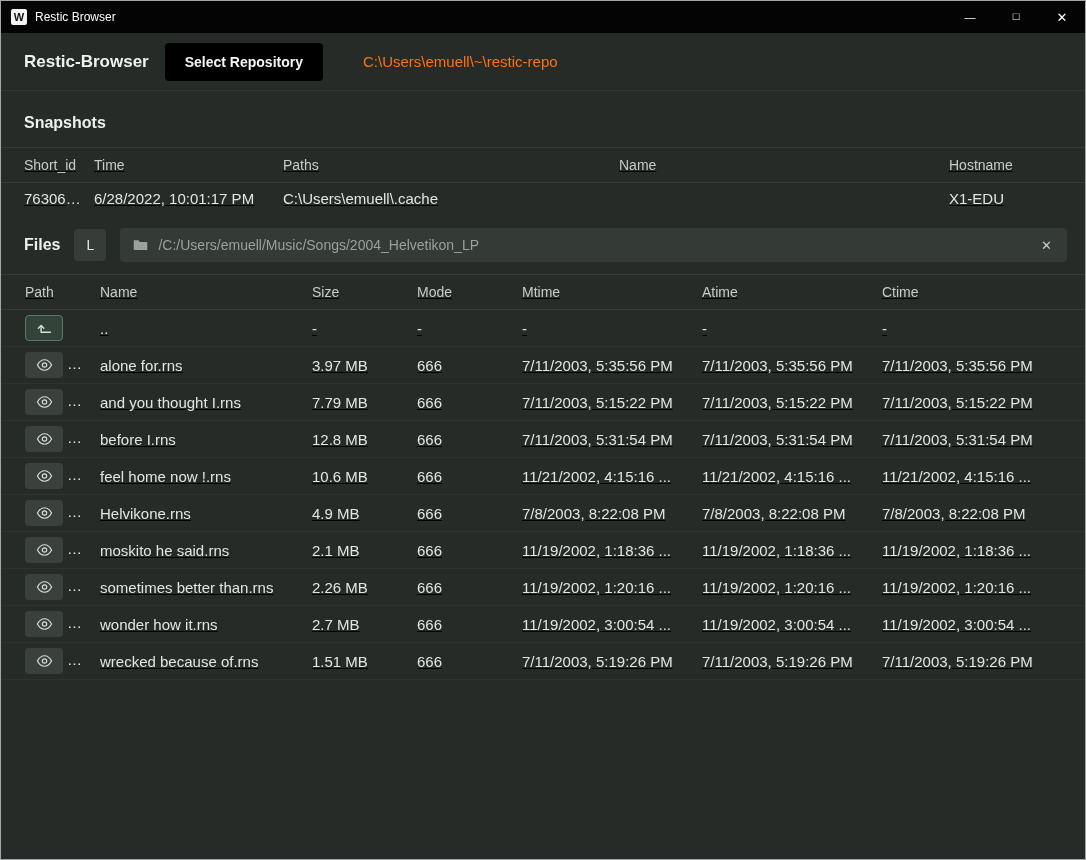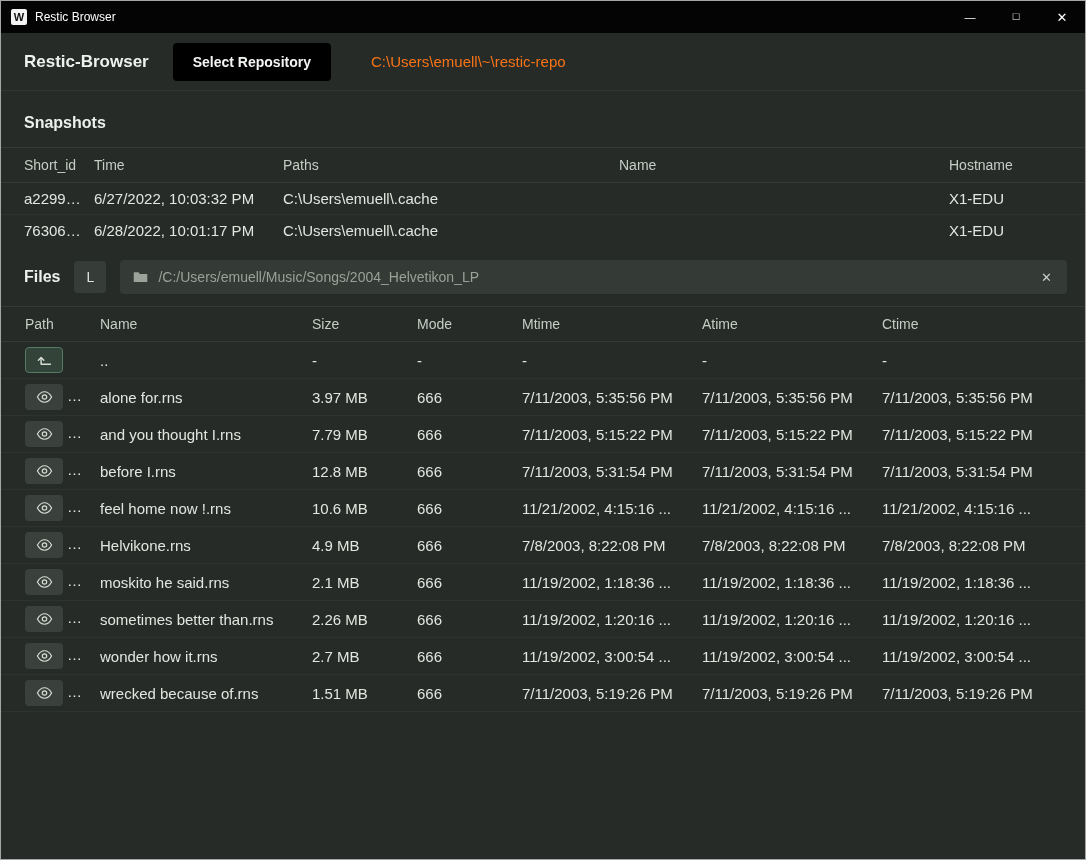--- a/index.html
+++ b/index.html
@@ -22,28 +22,28 @@
   .app-logo { width:16px; height:16px; background:#f4f4f4; color:#111; font-weight:bold; font-size:11px;
               display:flex; align-items:center; justify-content:center; border-radius:2px; }
   .titlebar-title { color:#fdfdfd; font-size:12px; }
   .win-controls { display:flex; height:100%; }
   .win-btn { width:46px; height:100%; background:transparent; border:none; color:#fff; font-size:13px;
              display:flex; align-items:center; justify-content:center; font-family:inherit; cursor:default; }
   .win-btn.min span { font-size:11px; }
   .win-btn.max span { font-size:11px; position:relative; top:-1px; }
   
   .header { height:58px; flex:0 0 58px; display:flex; align-items:center; padding:0 23px; border-bottom:1px solid #31372f; }
-  .app-name { color:#eef1ee; font-size:17px; font-weight:700; margin-right:24px; }
+  .app-name { color:#eef1ee; font-size:17px; font-weight:700; margin-right:16px; }
   .select-repo-btn { background:#000000; color:#f3f5f3; border:none; border-radius:4px; font-size:14px; font-weight:700;
                      padding:11px 20px; font-family:inherit; }
   .repo-path { color:#f97316; font-size:15px; margin-left:40px; }
   
   .section-heading { color:#edf0ec; font-size:16px; font-weight:700; padding:23px 23px 15px; }
   
-  table { width:100%; border-collapse:collapse; table-layout:fixed; }
+  table { width:100%; border-collapse:collapse; table-layout:fixed;text-decoration:underline; }
   th { text-align:left; font-weight:400; color:#c6ccc6; font-size:14px; }
   td { color:#e2e6e1; font-size:15px; white-space:nowrap; overflow:hidden; text-overflow:ellipsis; }
   .snapshots-table th { padding:9px 8px 9px 0; border-top:1px solid #353b34; border-bottom:1px solid #353b34; }
   .snapshots-table td { padding:7px 8px 7px 0; border-top:1px solid #2e342d; }
   .snapshots-table th:first-child, .snapshots-table td:first-child { padding-left:23px; }
   .snap-row.selected { background:#394a40; }
   
   .files-bar { display:flex; align-items:center; padding:14px 18px 12px 23px; gap:14px; }
   .files-title { font-size:16px; font-weight:700; color:#edf0ec; }
   .latest-btn { width:32px; height:32px; background:#363c37; border:none; border-radius:4px; color:#dfe3df;
@@ -104,27 +104,20 @@
     <thead>
       <tr>
         <th>Short_id</th>
         <th>Time</th>
         <th>Paths</th>
         <th>Name</th>
         <th>Hostname</th>
       </tr>
     </thead>
     <tbody>
-        <tr class="snap-row">
-          <td>a2299af6</td>
-          <td>6/27/2022, 10:03:32 PM</td>
-          <td>C:\Users\emuell\.cache</td>
-          <td></td>
-          <td>X1-EDU</td>
-        </tr>
         <tr class="snap-row">
           <td>76306869</td>
           <td>6/28/2022, 10:01:17 PM</td>
           <td>C:\Users\emuell\.cache</td>
           <td></td>
           <td>X1-EDU</td>
         </tr>
       </tbody>
   </table>
 

